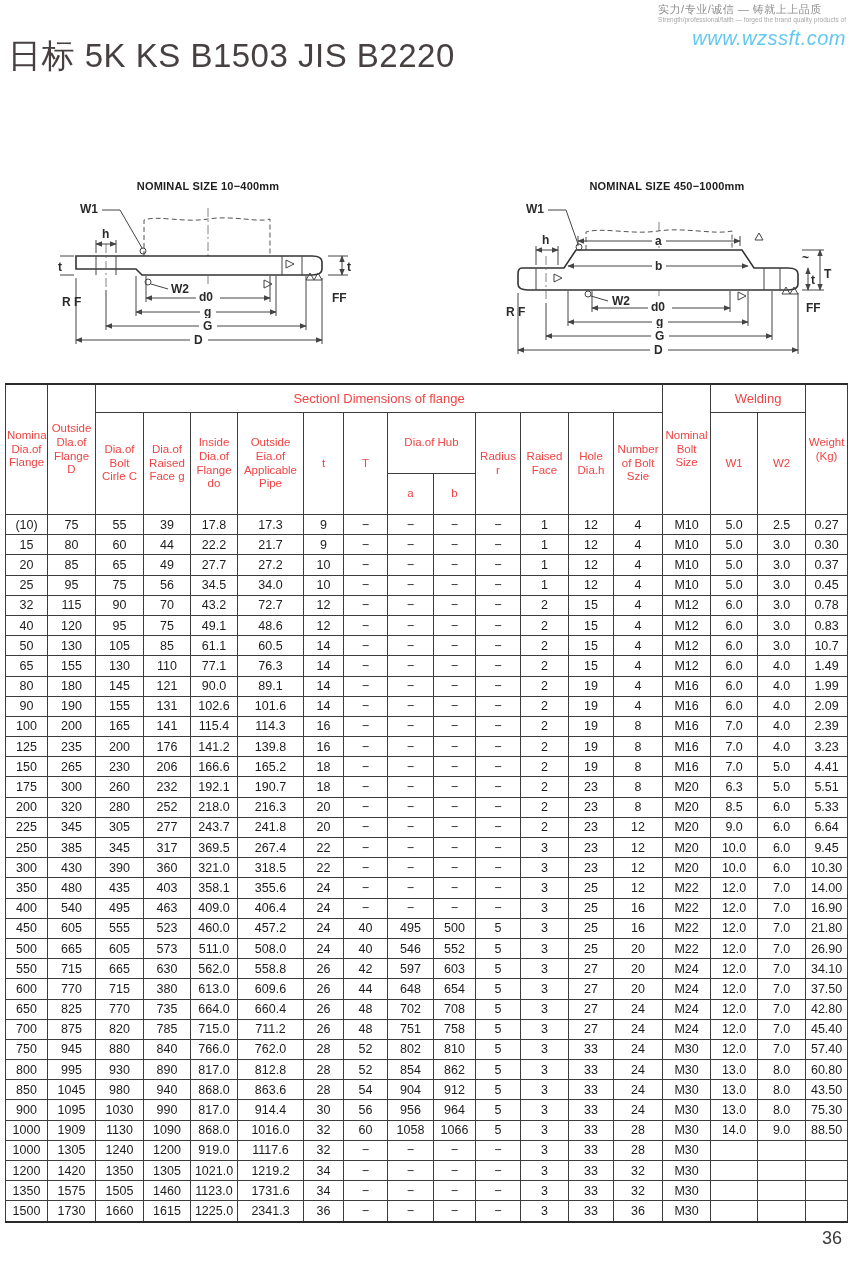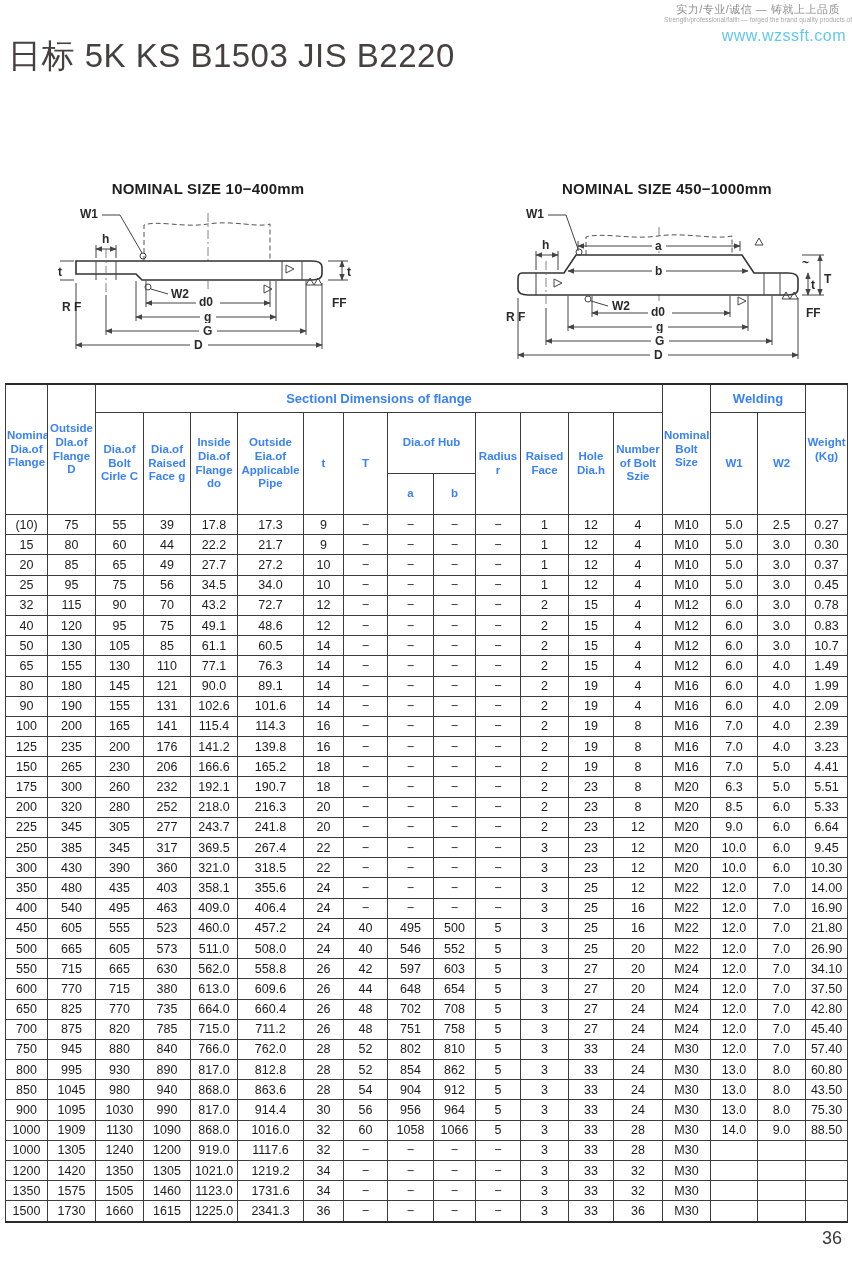--- a/index.html
+++ b/index.html
@@ -2,44 +2,44 @@
 <html><head>
 <meta charset="utf-8">
 <style>
   html,body{margin:0;padding:0;background:#e8e8e8;}
   .page{
     position:relative;width:852px;height:1261px;background:#ffffff;
     font-family:"Liberation Sans",sans-serif;color:#222;overflow:hidden;
     margin:0 auto;
   }
   
-  .tagline{position:absolute;top:3px;right:0;text-align:center;line-height:1.2;}
+  .tagline{position:absolute;top:3px;right:6px;text-align:left;line-height:1.2;}
   .tagline .cn{font-size:11px;color:#8f8f8f;letter-spacing:.5px;}
   .tagline .en{font-size:6.5px;color:#a8a8a8;}
-  .website{position:absolute;top:27px;right:6px;font-size:16px;color:#63c8ef;letter-spacing:.5px;}
+  .website{position:absolute;top:27px;right:6px;font-size:20px;font-style:italic;color:#63c8ef;letter-spacing:.5px;}
   .doc-title{position:absolute;top:34px;left:8px;font-size:33px;color:#474040;letter-spacing:.5px;text-align:center;}
   
   .diagram{position:absolute;}
-  .diagram .dtitle{font-size:15px;font-weight:bold;color:#1e1e1e;text-align:center;margin-bottom:4px;letter-spacing:.2px;}
+  .diagram .dtitle{font-size:11px;font-weight:bold;color:#1e1e1e;text-align:center;margin-bottom:4px;letter-spacing:.2px;}
   svg{display:block;}
   svg text{font-family:"Liberation Sans",sans-serif;font-size:12px;font-weight:bold;fill:#2a2a2a;}
   svg .thin{stroke:#444;stroke-width:1;fill:none;}
   svg .body{stroke:#333;stroke-width:1.6;fill:#fff;}
   svg .dash{stroke:#555;stroke-width:1;fill:none;stroke-dasharray:5 3;}
   svg .cline{stroke:#666;stroke-width:.8;fill:none;stroke-dasharray:9 3 2 3;}
   svg .dim{stroke:#444;stroke-width:1;fill:none;}
   svg .lbl-bg{fill:#fff;}
   
   .flange-table{position:absolute;left:5px;top:383px;border-collapse:collapse;table-layout:fixed;width:842px;}
   .flange-table th,.flange-table td{
     border:1px solid #3c3c3c;text-align:center;vertical-align:middle;
     padding:0 1px;overflow:hidden;
   }
   .flange-table{border-top:2.5px solid #2a2a2a;border-bottom:2.5px solid #2a2a2a;}
-  .flange-table thead th{font-weight:bold;font-size:11.5px;line-height:1.18;color:#3b82f6;}
+  .flange-table thead th{font-weight:normal;font-size:11.5px;line-height:1.18;color:#ef4444;}
   .flange-table thead .grp{font-size:13px;height:27px;}
   .flange-table tbody td{font-size:12.5px;height:19.2px;color:#1c1c1c;white-space:nowrap;}
   .pagenum{position:absolute;left:822px;top:1228px;font-size:18px;color:#3a3a3a;}
 </style>
 </head>
 <body>
 
 <div class="page">
 
   <div class="tagline">

